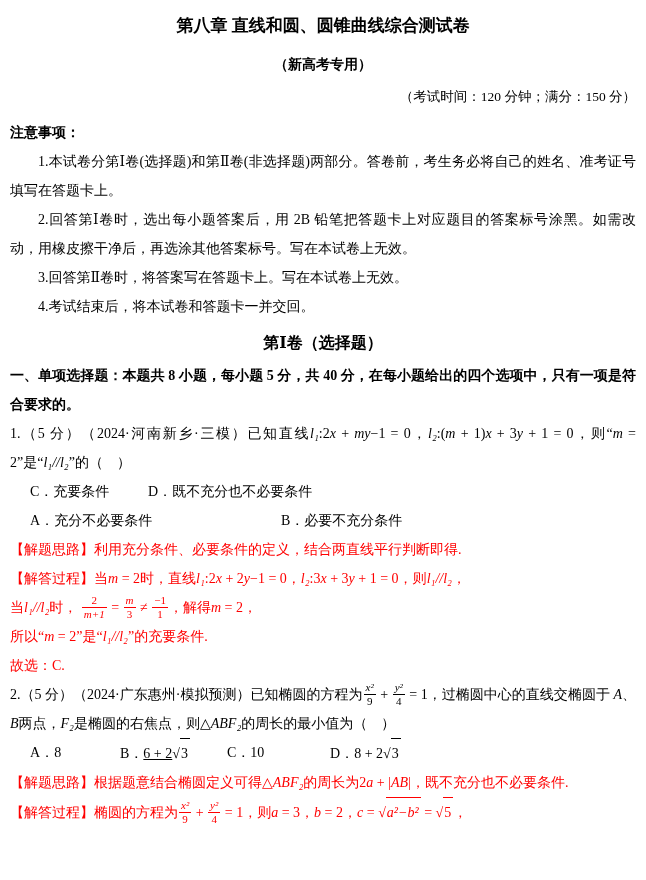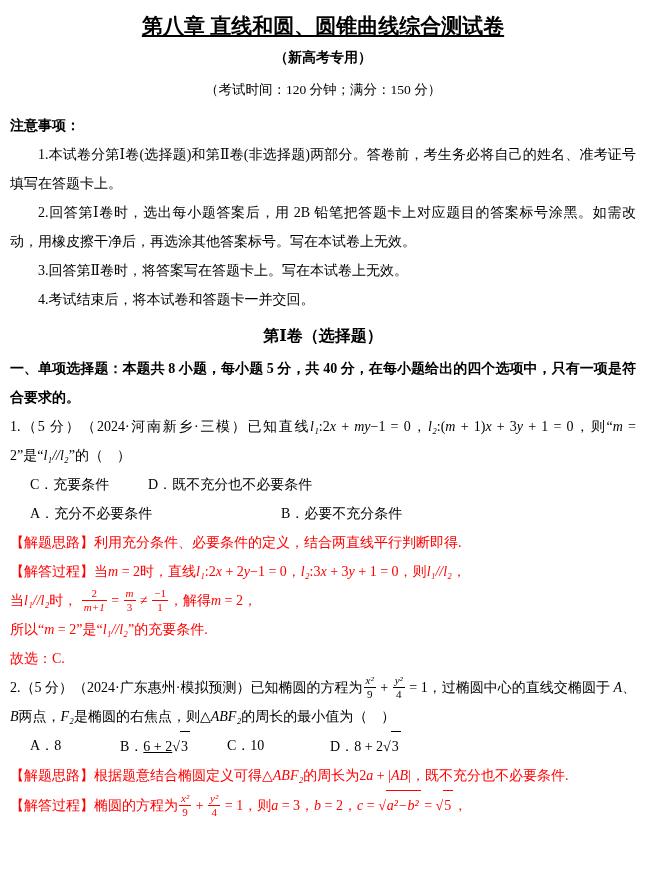--- a/index.html
+++ b/index.html
@@ -8,23 +8,23 @@
     position:relative;
     width:646px;height:880px;
     box-sizing:border-box;
     padding:6px 10px 0 10px;
     background:#ffffff;
     overflow:hidden;
     color:var(--ink);
     font-family:"Liberation Serif","DejaVu Serif",serif;
     font-size:14px;
   }
-  .title{font-size:21px;font-weight:bold;text-align:center;line-height:32px;margin:4px 0 0 0;text-decoration:underline;}
-  .subtitle{font-size:14px;font-weight:bold;text-align:center;line-height:22px;margin-top:5px;}
-  .exam-info{font-size:13.5px;text-align:center;line-height:22px;margin-top:10px;}
+  .title{font-size:17px;font-weight:bold;text-align:center;line-height:32px;margin:4px 0 0 0;}
+  .subtitle{font-size:14px;font-weight:bold;text-align:center;line-height:22px;margin-top:12px;}
+  .exam-info{font-size:13.5px;text-align:right;line-height:22px;margin-top:10px;}
   .notes-heading{font-weight:bold;line-height:29px;margin-top:10px;}
   p{margin:0;line-height:29px;}
   .just{text-align:justify;}
   .indent{text-indent:28px;}
   .section-heading{font-size:16px;font-weight:bold;text-align:center;line-height:32px;margin:6px 0 2px 0;}
   .instruction{font-weight:bold;}
   .opt-row{padding-left:20px;line-height:29px;}
   .opt{display:inline-block;vertical-align:top;}
   .opt-label{display:inline-block;}
   .opt-q1a{width:251px;}

